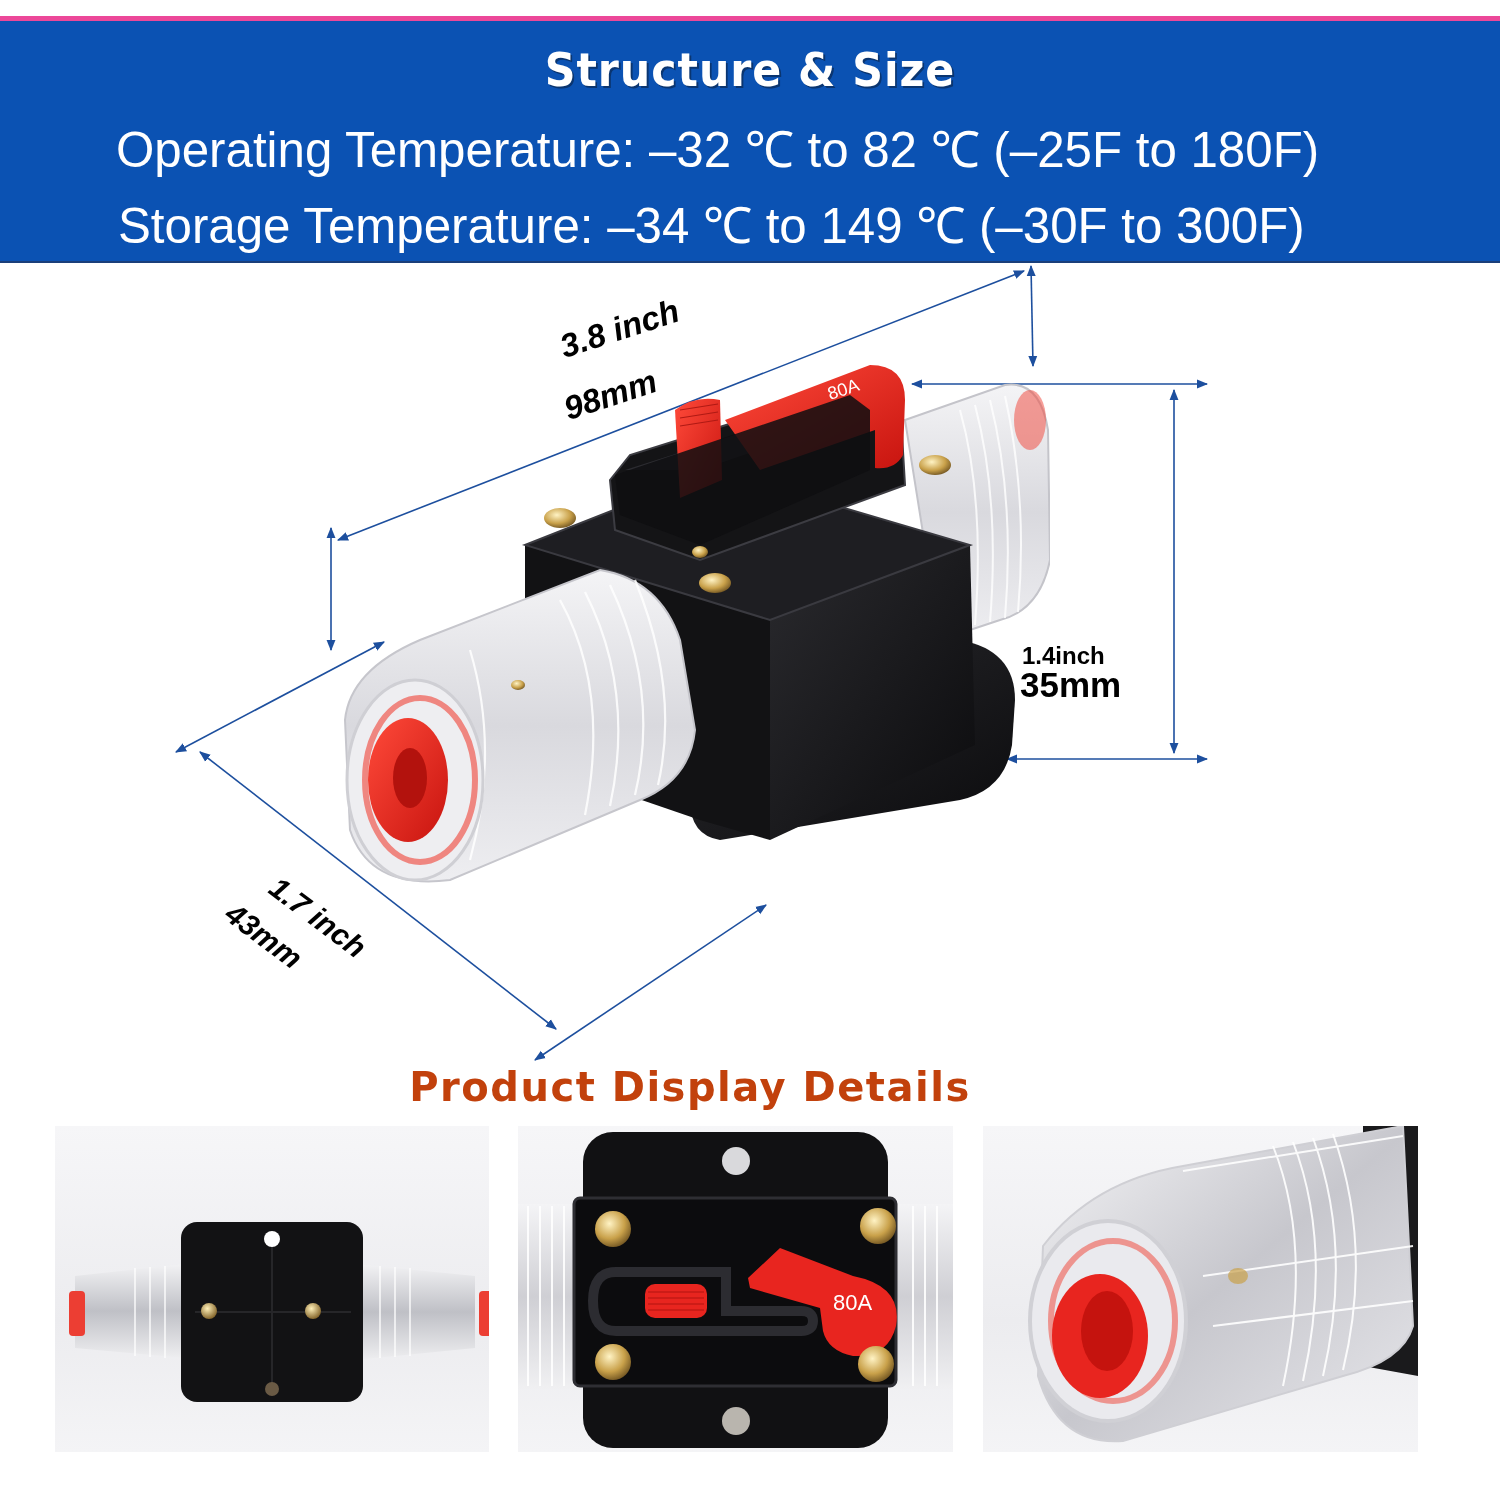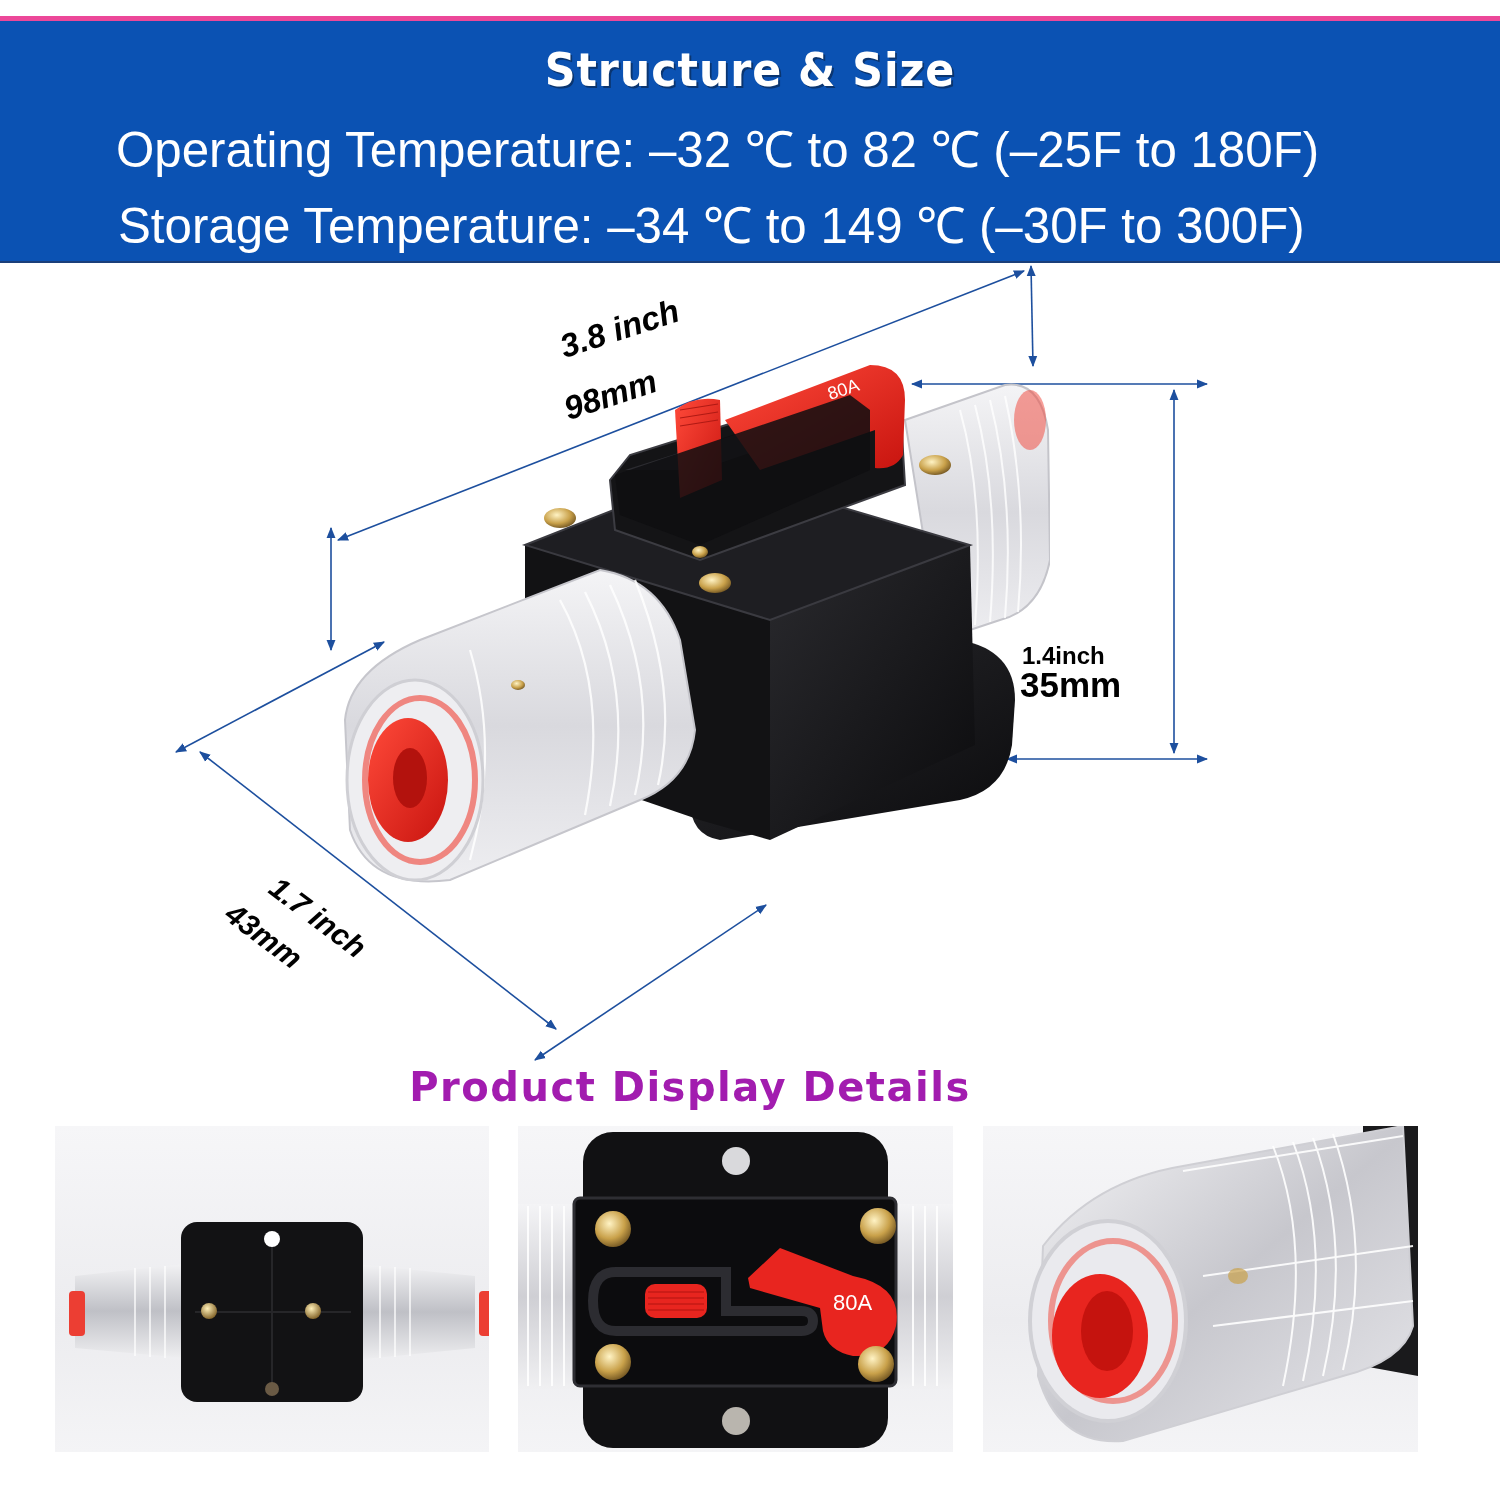--- a/index.html
+++ b/index.html
@@ -39,21 +39,21 @@
   .dim-ht-in   { left: 1022px; top: 608px; font-size: 24px; font-style: normal; margin-top: 36px; }
   .dim-ht-mm   { left: 1020px; top: 667px; font-size: 35px; font-style: normal; }
   .dim-wd-in   { left: 282px; top: 872px; font-size: 30px; transform: rotate(37deg); transform-origin: left top; }
   .dim-wd-mm   { left: 238px; top: 898px; font-size: 30px; transform: rotate(37deg); transform-origin: left top; }
 
   .product { position: absolute; left: 330px; top: 360px; width: 720px; height: 540px; }
 
   .section-title {
     position: absolute; left: 0; width: 1380px; top: 1064px; text-align: center;
     font-family: "DejaVu Sans", sans-serif; font-weight: bold; font-size: 40px;
-    color: #a21caf; letter-spacing: 1.5px;
+    color: #c2410c; letter-spacing: 1.5px;
   }
 
   .panel {
     position: absolute; top: 1126px; height: 326px; overflow: hidden;
     background: linear-gradient(180deg, #f6f6f8 0%, #ececef 60%, #f4f4f6 100%);
   }
   .panel-1 { left: 55px;  width: 434px; }
   .panel-2 { left: 518px; width: 435px; }
   .panel-3 { left: 983px; width: 435px; }
   .panel svg { position: absolute; left: 0; top: 0; }

